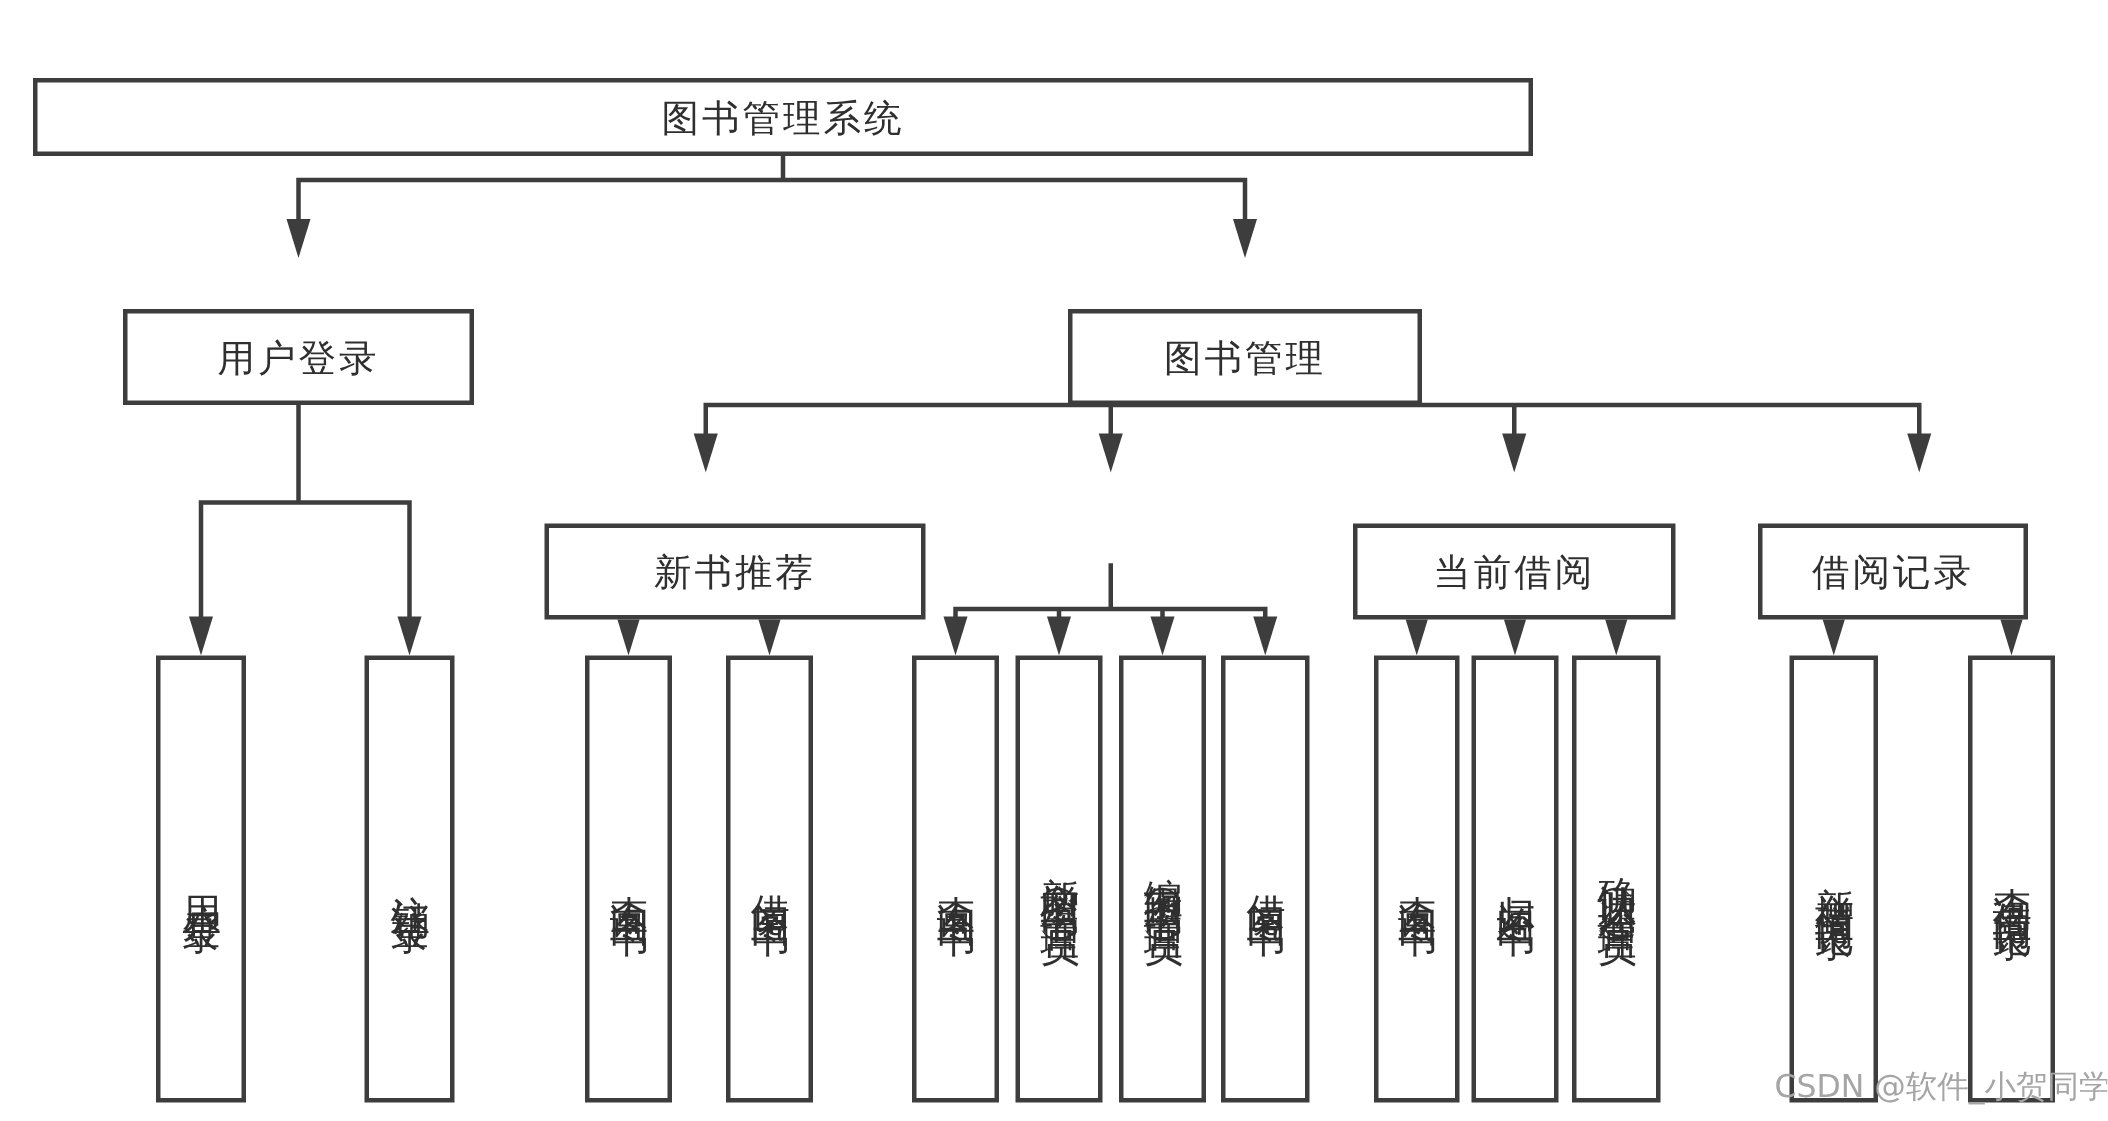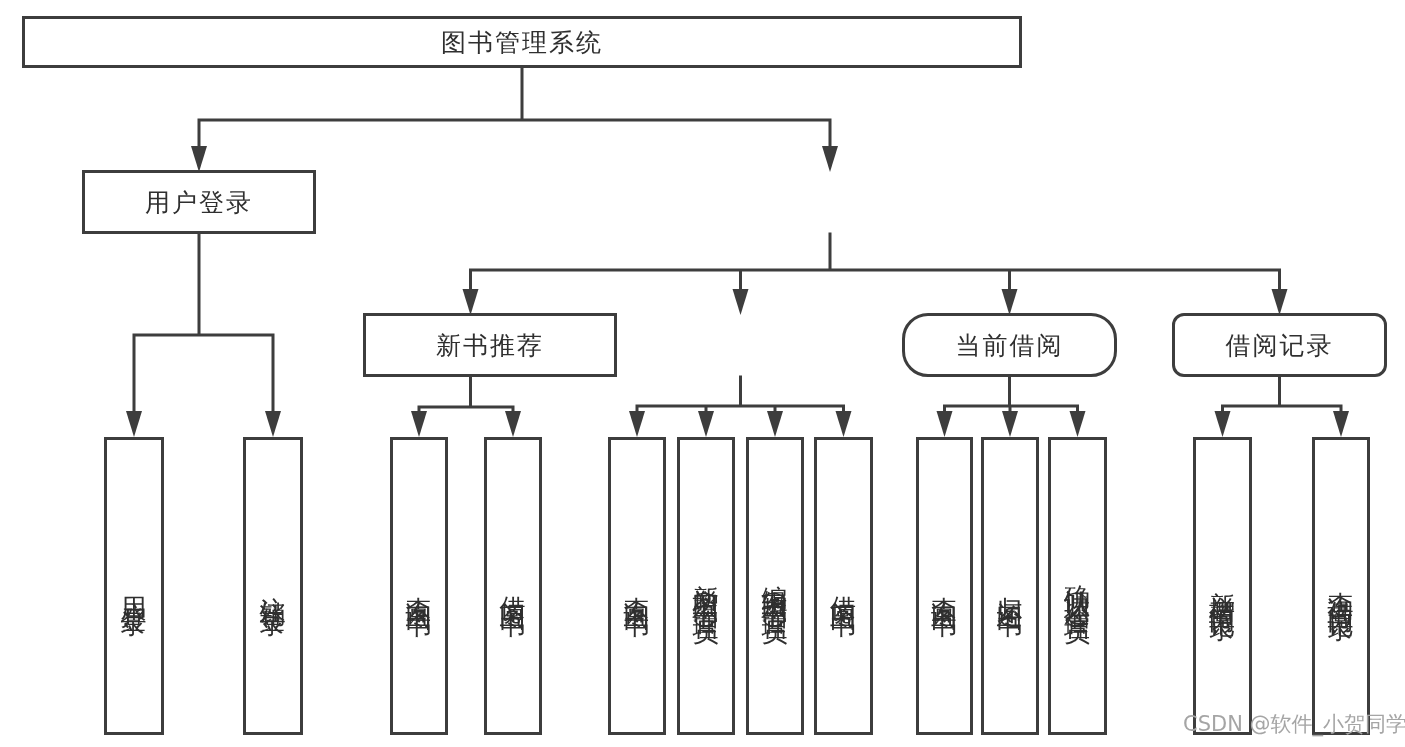--- a/index.html
+++ b/index.html
@@ -29,20 +29,21 @@
     background: #ffffff;
     display: flex;
     align-items: center;
     justify-content: center;
     color: #2f2f2f;
   }
   .hbox {
     font-size: 25px;
     letter-spacing: 2px;
     white-space: nowrap;
+    margin-top: 36px;
   }
   .vbox {
     top: 437px;
     height: 298px;
     writing-mode: vertical-rl;
     text-orientation: mixed;
     font-size: 26px;
     letter-spacing: 5px;
     line-height: 1;
   }
@@ -106,24 +107,25 @@
     <g>
       <path d="M1279.5 377 V406 M1222.5 406 H1341 M1222.5 406 V412 M1341 406 V412"></path>
       <polygon points="1214.5,411 1230.5,411 1222.5,437" fill="#3d3d3d" stroke="none"></polygon>
       <polygon points="1333,411 1349,411 1341,437" fill="#3d3d3d" stroke="none"></polygon>
     </g>
   </svg>
 
   <div class="box hbox" style="left:22px; top:16px; width:1000px; height:52px;">图书管理系统</div>
 
   <div class="box hbox" style="left:82px; top:170px; width:234px; height:64px;">用户登录</div>
+  <div class="box hbox" style="left:712px; top:170px; width:236px; height:64px;">图书管理</div>
 
   <div class="box hbox" style="left:363px; top:313px; width:254px; height:64px;">新书推荐</div>
-  <div class="box hbox" style="left:902px; top:313px; width:215px; height:64px;border-radius:26px;">当前借阅</div>
-  <div class="box hbox" style="left:1172px; top:313px; width:215px; height:64px;border-radius:12px;">借阅记录</div>
+  <div class="box hbox" style="left:902px; top:313px; width:215px; height:64px;">当前借阅</div>
+  <div class="box hbox" style="left:1172px; top:313px; width:180px; height:64px;">借阅记录</div>
 
   <div class="box vbox" style="left:104px; width:60px;">用户登录</div>
   <div class="box vbox" style="left:243px; width:60px;">注销登录</div>
 
   <div class="box vbox" style="left:390px; width:58px;">查询图书</div>
   <div class="box vbox" style="left:484px; width:58px;">借阅图书</div>
 
   <div class="box vbox" style="left:608px; width:58px;">查询图书</div>
   <div class="box vbox" style="left:677px; width:58px;">新增图书（管理员）</div>
   <div class="box vbox" style="left:746px; width:58px;">编辑图书（管理员）</div>

